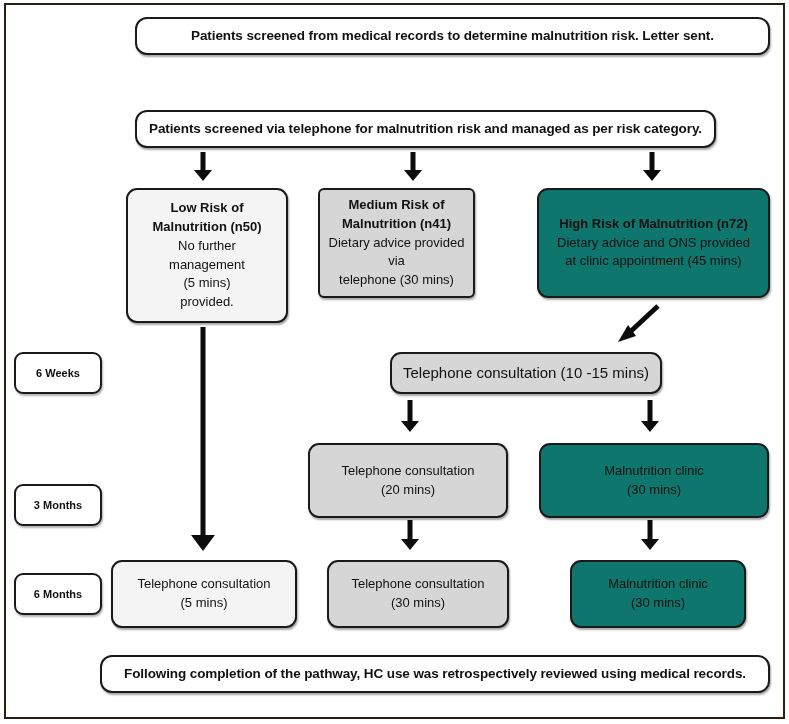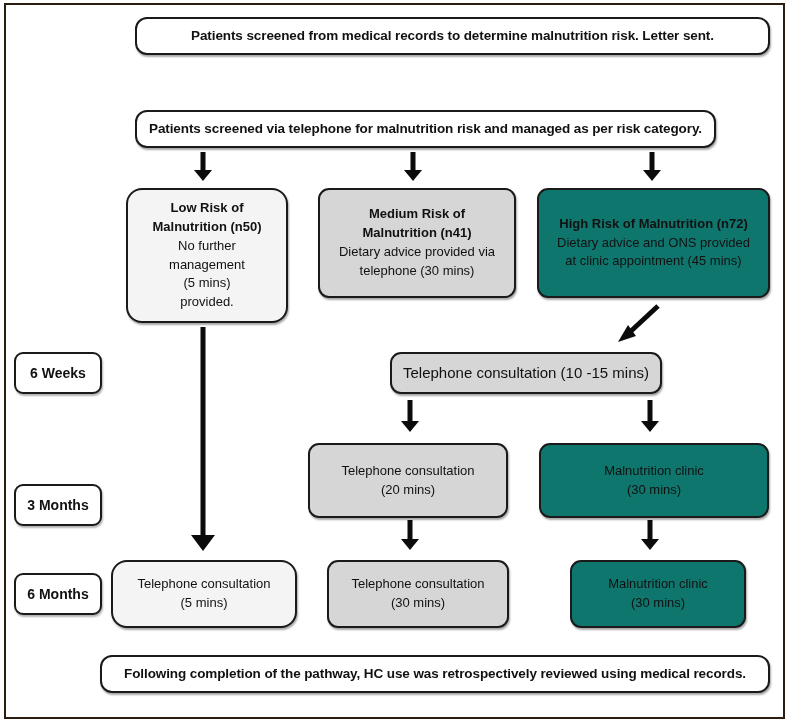--- a/index.html
+++ b/index.html
@@ -39,21 +39,21 @@
     justify-content: center;
     text-align: center;
     color: #111111;
     line-height: 1.45;
     box-shadow: 1px 2px 2px rgba(0,0,0,0.35);
   }
   .node .line { display: block; width: 100%; }
 
   
   .fill-white  { background: #ffffff; }
-  .fill-xlight { background: #f4f4f4; border-radius: 16px; }
+  .fill-xlight { background: #f4f4f4; }
   .fill-light  { background: #d6d6d6; }
   .fill-mid    { background: #0f766e; }
   .b   { font-weight: bold; }
   .n   { font-weight: normal; }
 
   
   .banner {
     font-size: 13.5px;
     font-weight: bold;
     letter-spacing: -0.1px;
@@ -63,21 +63,21 @@
   
   .pill {
     position: absolute;
     box-sizing: border-box;
     border: 2px solid #1a1a1a;
     border-radius: 9px;
     background: #ffffff;
     display: flex;
     align-items: center;
     justify-content: center;
-    font-size: 14px;
+    font-size: 11px;
     font-weight: bold;
     color: #111111;
     box-shadow: 1px 2px 2px rgba(0,0,0,0.3);
   }
 
   
   .arrow-v {
     position: absolute;
     width: 0;
     height: 0;
@@ -132,21 +132,21 @@
 
   <div class="node fill-xlight" style="left:126px; top:188px; width:162px; height:135px; font-size:13px;">
     <span class="line b">Low Risk of</span>
     <span class="line b">Malnutrition (n50)</span>
     <span class="line n">No further</span>
     <span class="line n">management</span>
     <span class="line n">(5 mins)</span>
     <span class="line n">provided.</span>
   </div>
 
-  <div class="node fill-light" style="left:318px; top:188px; width:198px; height:110px; font-size:13px;">
+  <div class="node fill-light" style="left:318px; top:188px; width:157px; height:110px; font-size:13px;border-radius:6px;">
     <span class="line b">Medium Risk of</span>
     <span class="line b">Malnutrition (n41)</span>
     <span class="line n">Dietary advice provided via</span>
     <span class="line n">telephone (30 mins)</span>
   </div>
 
   <div class="node fill-mid" style="left:537px; top:188px; width:233px; height:110px; font-size:13px;">
     <span class="line b">High Risk of Malnutrition (n72)</span>
     <span class="line n">Dietary advice and ONS provided</span>
     <span class="line n">at clinic appointment (45 mins)</span>

